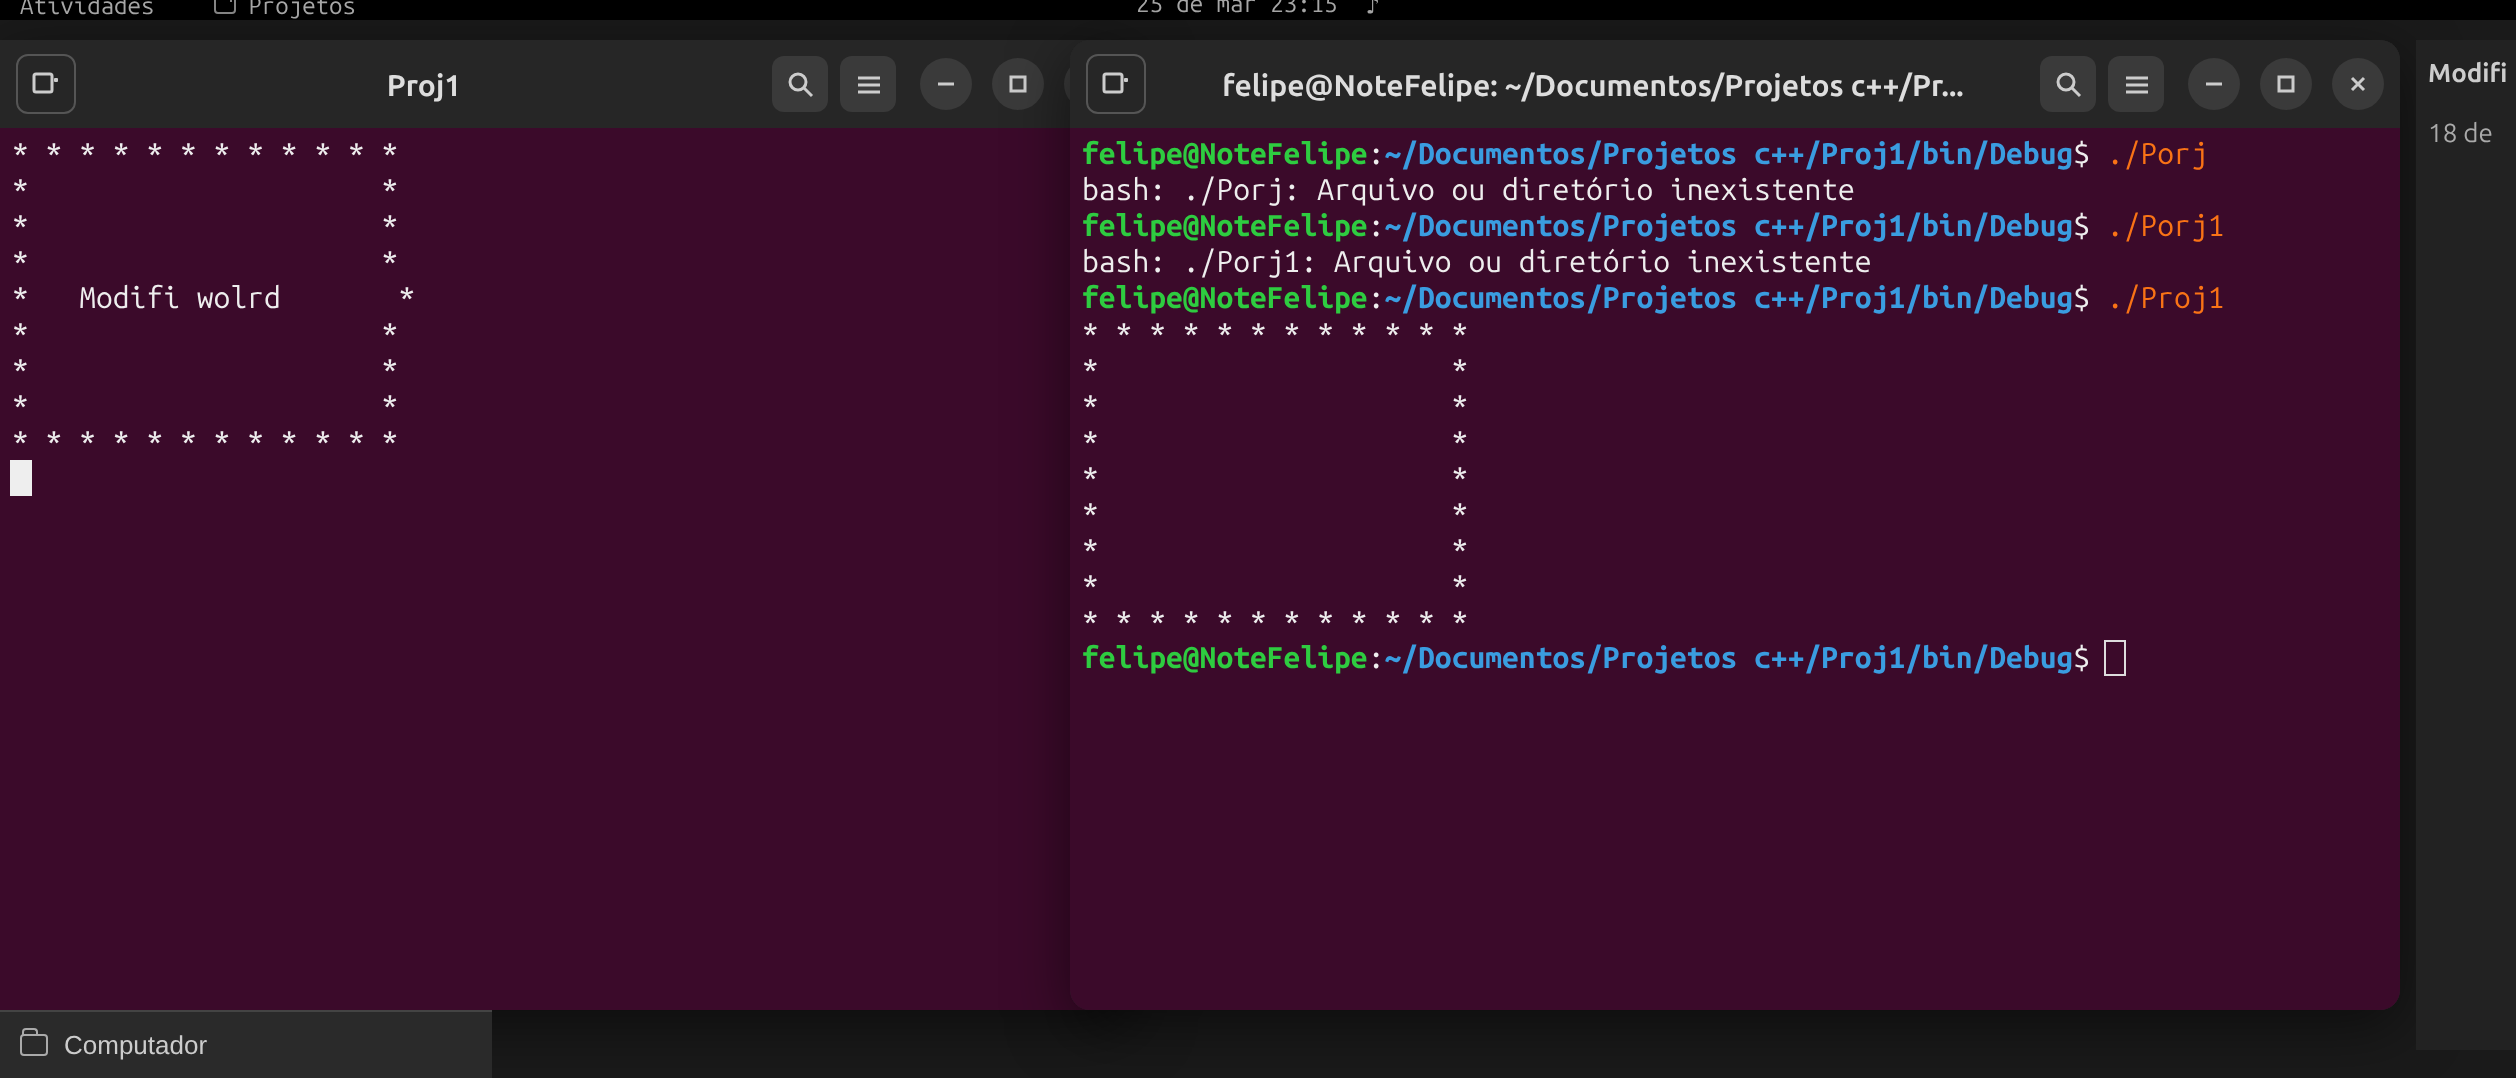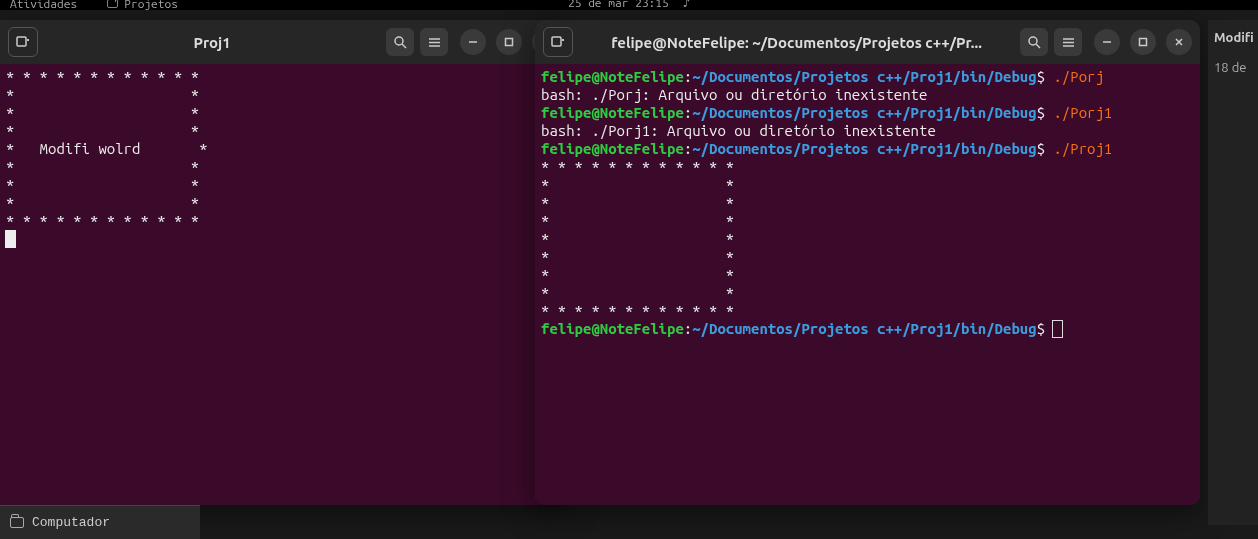--- a/index.html
+++ b/index.html
@@ -91,23 +91,23 @@
     }
     .prompt-user { color: #2ecc40; font-weight: bold; }
     .prompt-path { color: #3a9de0; font-weight: bold;}
     .cmd { color: #f97316; }
     .cursor-block {
       display:inline-block; width:9px; height:16px;
       background:#eee; outline:1px solid #eee;
       vertical-align: text-bottom;
     }
     .bottom-bar {
-      position:absolute; left:0; bottom:0; height:34px; width:200px;
+      position:absolute; left:0; bottom:0; height:34px; width:246px;
       background:#2a2a2a; display:flex; align-items:center;
-      padding:0 10px; gap:8px; font-family:Liberation Mono, monospace;
+      padding:0 10px; gap:8px; font-family:Liberation Sans, sans-serif;
       font-size:13px; color:#ccc; border-top:1px solid #444;
     }
     .folder-icon { width:14px; height:11px; border:1px solid #aaa; border-radius:2px; position:relative; }
     .folder-icon::before { content:""; position:absolute; top:-4px; left:0; width:6px; height:3px; border:1px solid #aaa; border-bottom:none; border-radius:2px 2px 0 0;}
     .side-panel {
       position:absolute; right:0; top:20px; width:50px; height:505px;
       background:#222; color:#aaa; font-size:13px; font-family:"Ubuntu",sans-serif;
     }
     .side-panel .hdr { padding:10px 6px; font-weight:bold; color:#ccc;}
     .side-panel .row { padding:6px 6px; }

